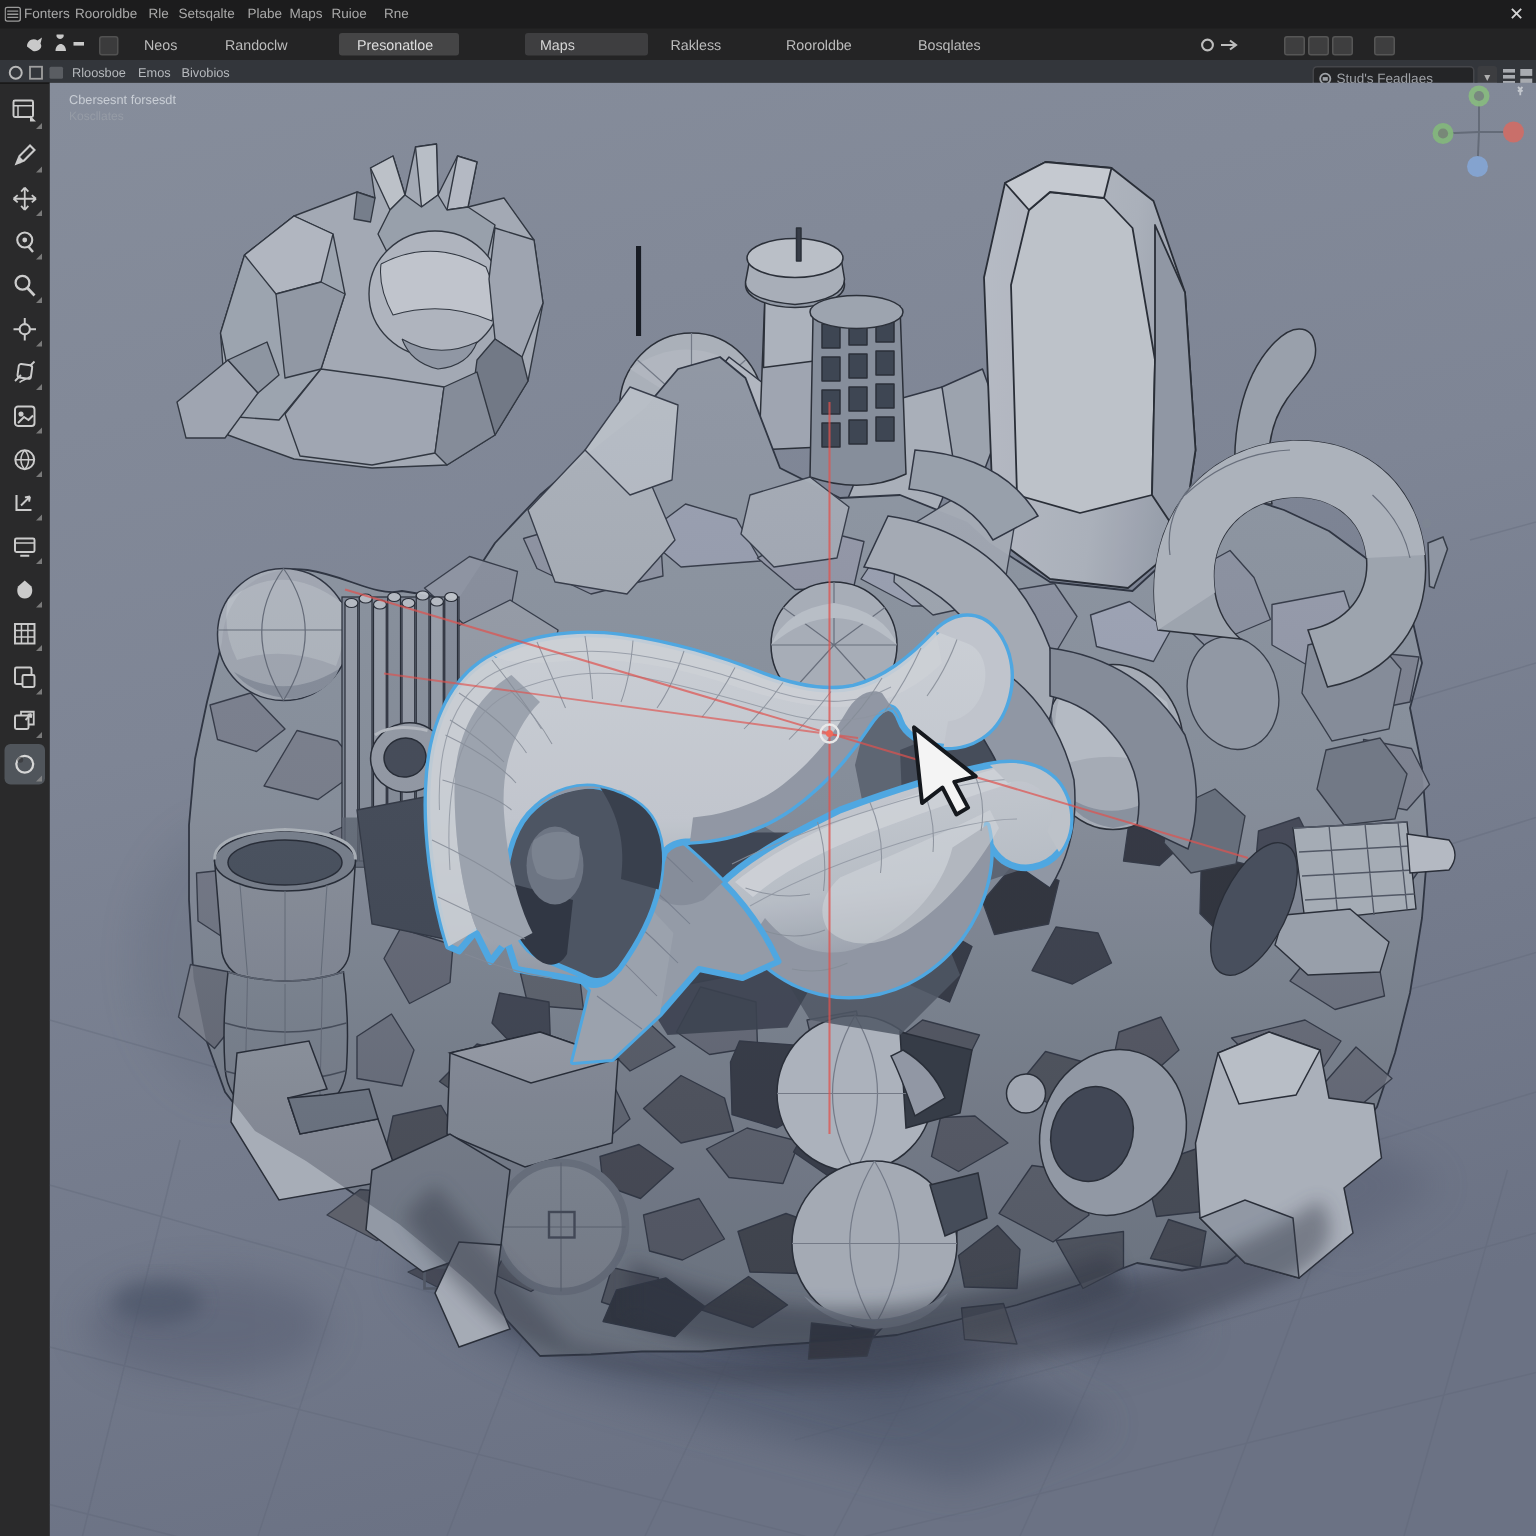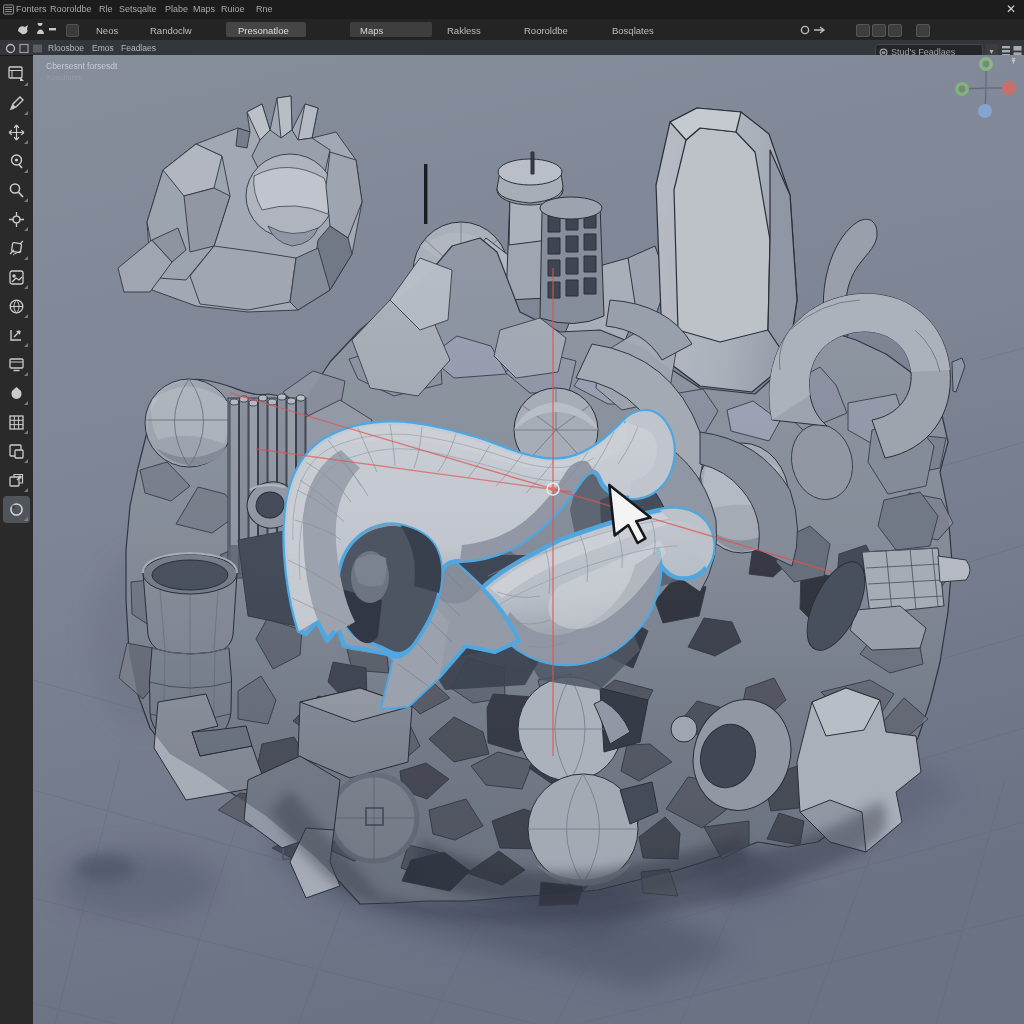--- a/index.html
+++ b/index.html
@@ -63,21 +63,21 @@
   <div class="abs" style="left:916px;top:5px;width:12px;height:11px;background:#3e3e3f;border:1px solid #565656;border-radius:2px"></div>
 </div>
 <div class="abs" id="row3">
   <svg class="abs" style="left:5px;top:2.5px" width="44" height="11" viewBox="0 0 44 11">
     <circle cx="5.5" cy="5.5" r="4" fill="none" stroke="#b9b9b9" stroke-width="1.3"></circle>
     <rect x="15" y="1.5" width="8" height="8" fill="none" stroke="#9f9f9f" stroke-width="1.2"></rect>
     <rect x="28" y="1.5" width="9" height="8" rx="1" fill="#5a5d62"></rect>
   </svg>
   <span style="left:48px">Rloosboe</span>
     <span style="left:92px">Emos</span>
-    <span style="left:121px">Feadlaes</span>
+    <span style="left:121px">Bivobios</span>
   <div class="abs" style="left:875px;top:4px;width:106px;height:15px;background:#242527;border:1px solid #45464a;border-radius:3px;color:#9fa2a7;font-size:9px">
     <svg class="abs" style="left:3px;top:3px" width="9" height="9" viewBox="0 0 9 9">
         <circle cx="4.5" cy="4.5" r="3.4" fill="none" stroke="#9fa2a7" stroke-width="1.2"></circle>
         <rect x="2.8" y="3.4" width="3.4" height="2.4" fill="#9fa2a7"></rect>
       </svg>
     <span class="abs" style="left:15px;top:2px">Stud's Feadlaes</span>
   </div>
   <div class="abs" style="left:985px;top:4px;width:13px;height:15px;background:#3c3d40;border-radius:2px;color:#b0b0b0;font-size:8px;text-align:center;line-height:15px">▾</div>
   <svg class="abs" style="left:1002px;top:5px" width="20" height="13" viewBox="0 0 20 13">
     <g fill="#a8abb0">

